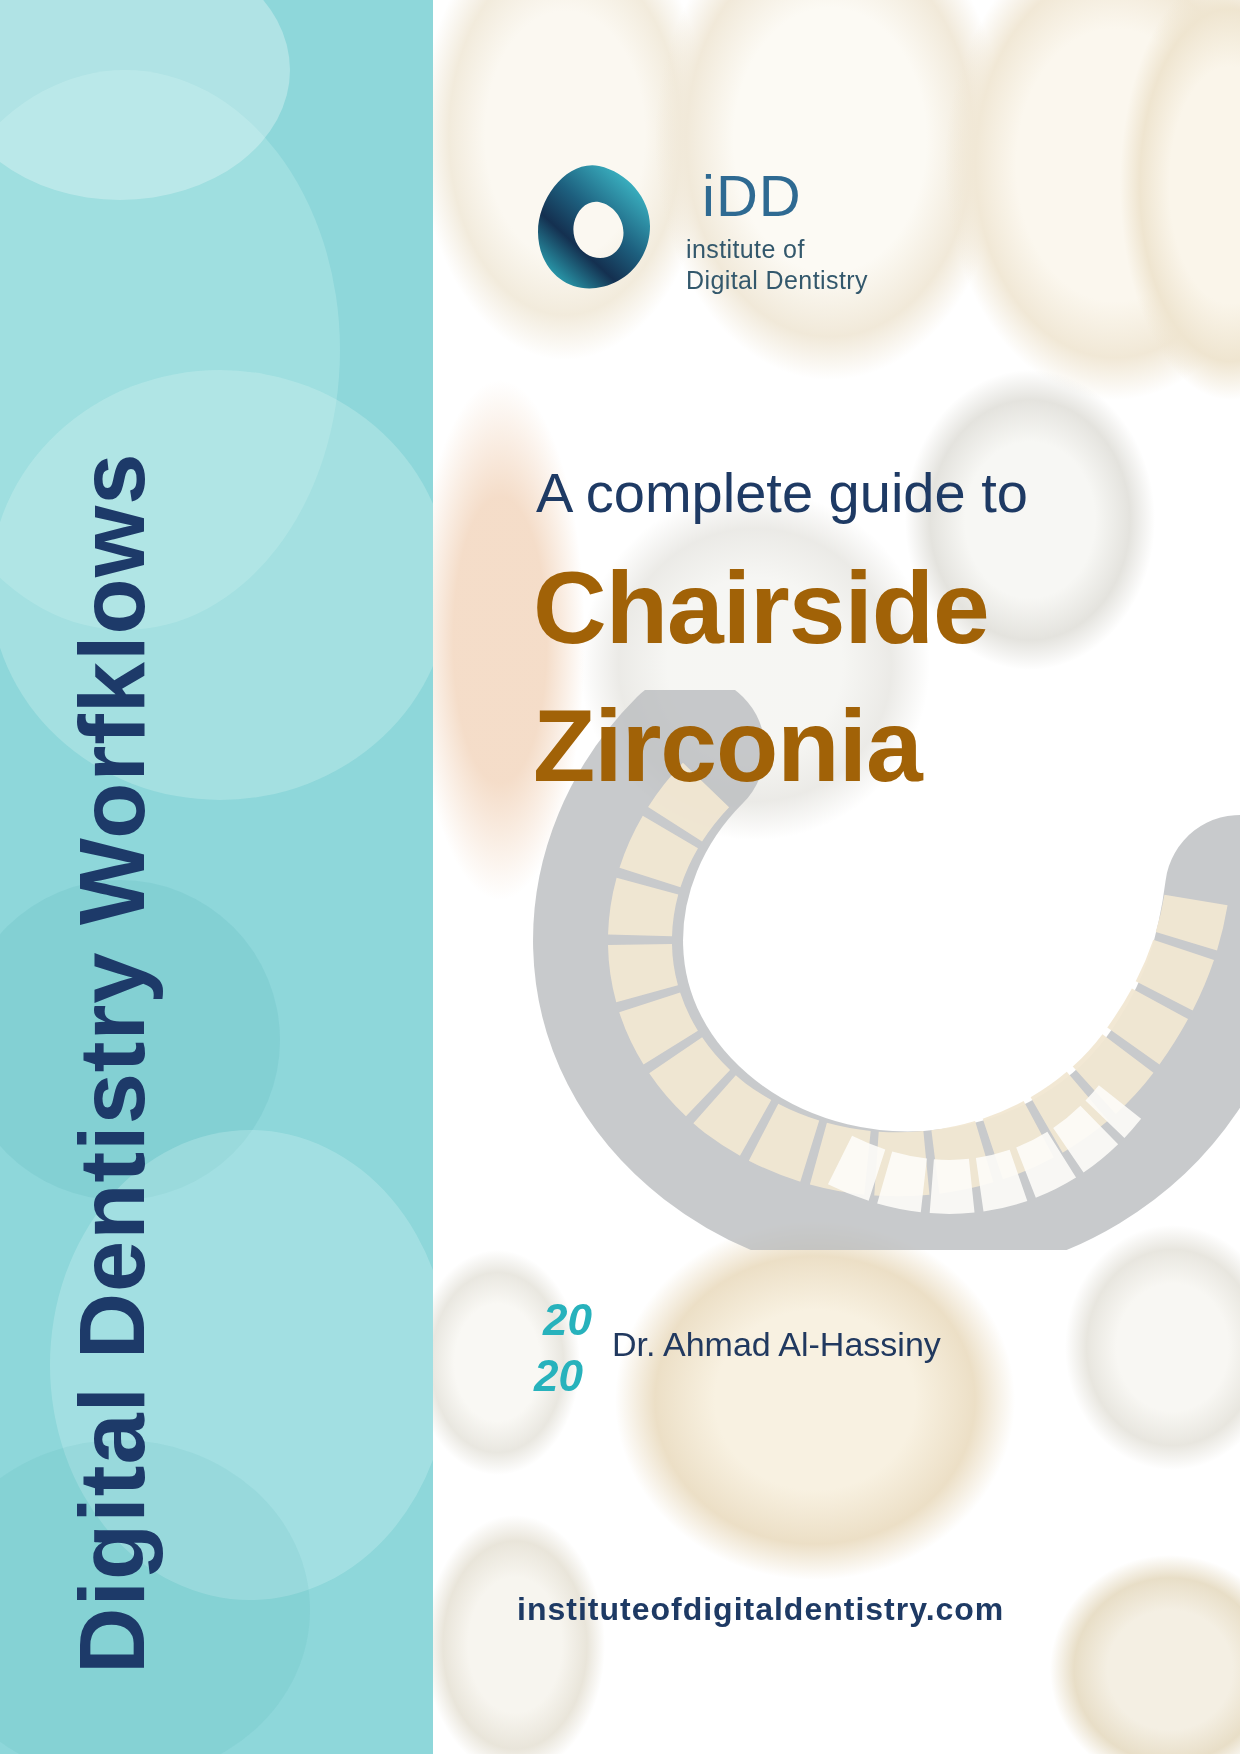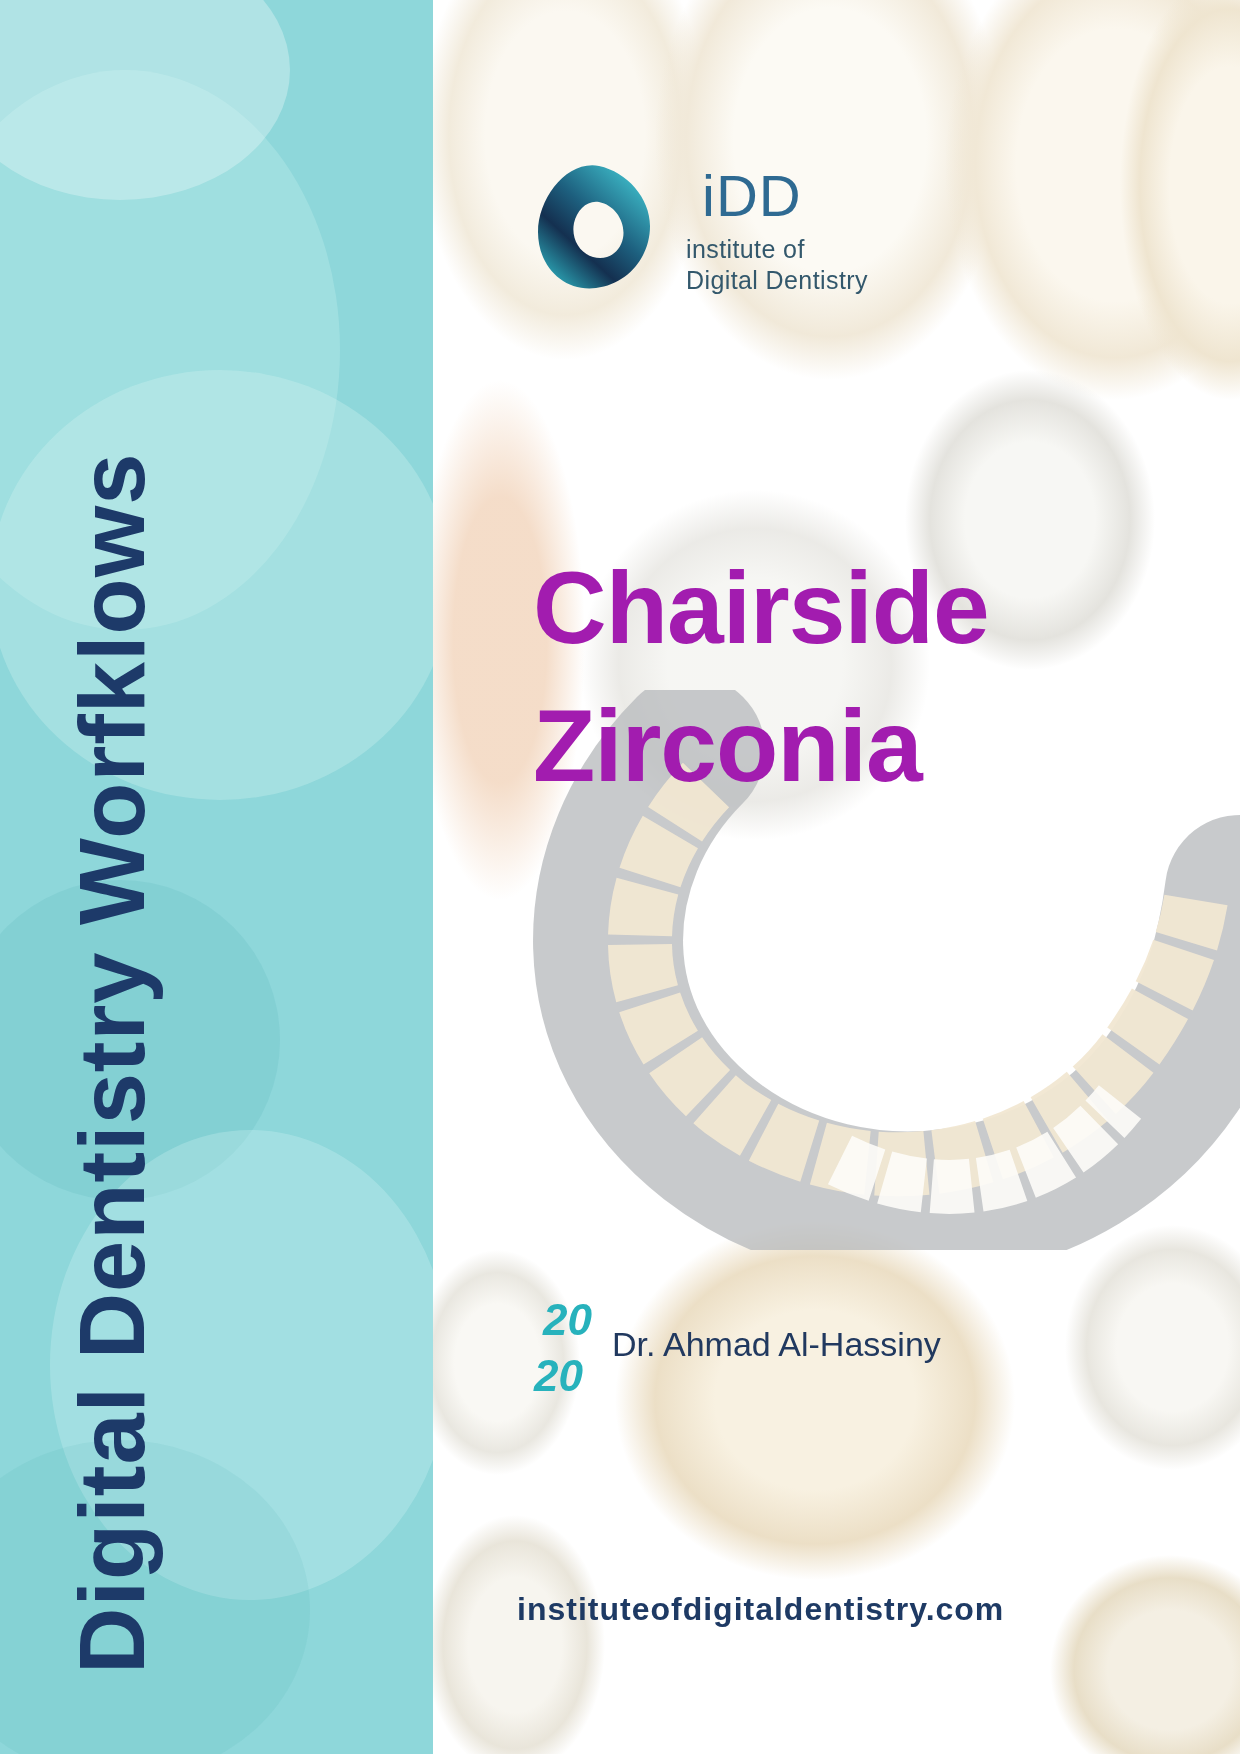--- a/index.html
+++ b/index.html
@@ -82,21 +82,21 @@
 
   
   .kicker {
     left: 536px; top: 462px;
     font-size: 56px; line-height: 1.1; font-weight: 500;
     color: #1e3a64; letter-spacing: 0;
   }
   .hero-title {
     left: 533px; top: 540px;
     font-size: 102px; line-height: 1.35; font-weight: 700;
-    letter-spacing: -1px; color: #a21caf;
+    letter-spacing: -1px; color: #a16207;
   }
 
   
   .year-top    { left: 543px; top: 1298px; font-size: 44px; line-height: 1; font-style: italic; font-weight: 600; color: #27b2bc; }
   .year-bottom { left: 534px; top: 1354px; font-size: 44px; line-height: 1; font-style: italic; font-weight: 600; color: #27b2bc; }
   .author-name { left: 612px; top: 1326px; font-size: 34px; line-height: 1.1; font-weight: 500; color: #21395f; }
 
   
   .website {
     left: 517px; top: 1556px;
@@ -148,20 +148,21 @@
         <stop offset="1" stop-color="#2ba4b4"></stop>
       </linearGradient>
     </defs>
     <path fill="url(#lgLogo)" fill-rule="evenodd" d="M66,4 C94,10 117,36 117,64 C117,95 95,122 63,126 C30,130 5,104 5,70 C5,36 34,-2 66,4 Z
              M66,40 C54,38 44,48 41,61 C38,76 46,91 60,95 C74,99 87,91 90,76 C93,60 82,43 66,40 Z"></path>
   </svg>
   <div class="abs logo-acronym">iDD</div>
   <div class="abs logo-sub1">institute of</div>
   <div class="abs logo-sub2">Digital Dentistry</div>
 
+  <div class="abs kicker">A complete guide to</div>
   <div class="abs hero-title">
     <div>Chairside</div>
     <div>Zirconia</div>
   </div>
 
   <div class="abs year-top">20</div>
   <div class="abs year-bottom">20</div>
   <div class="abs author-name">Dr. Ahmad Al-Hassiny</div>
 
   <a class="abs website">instituteofdigitaldentistry.com</a>

